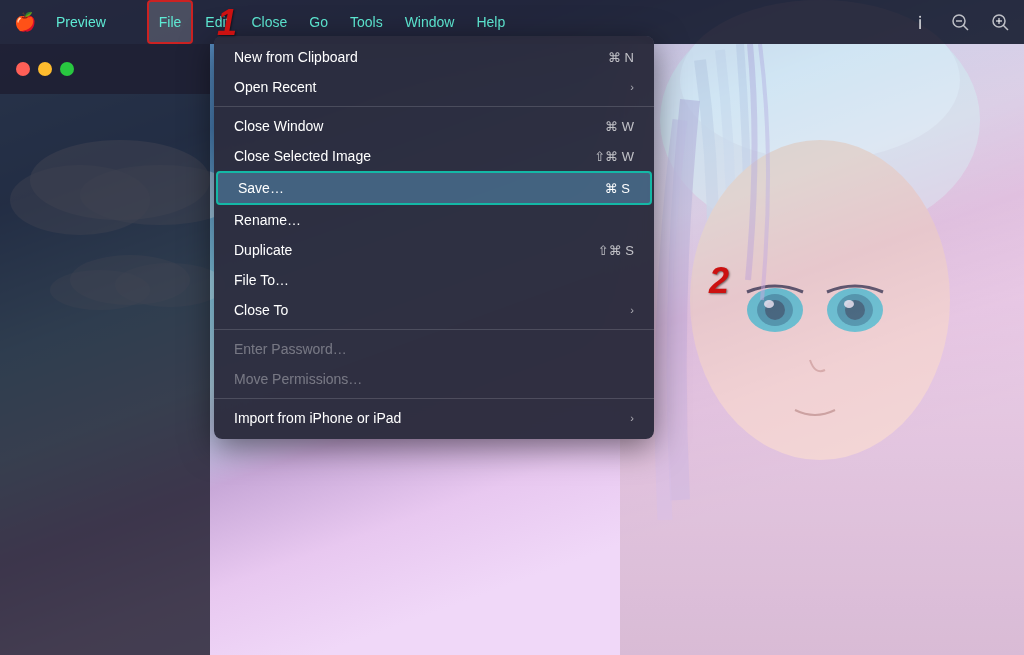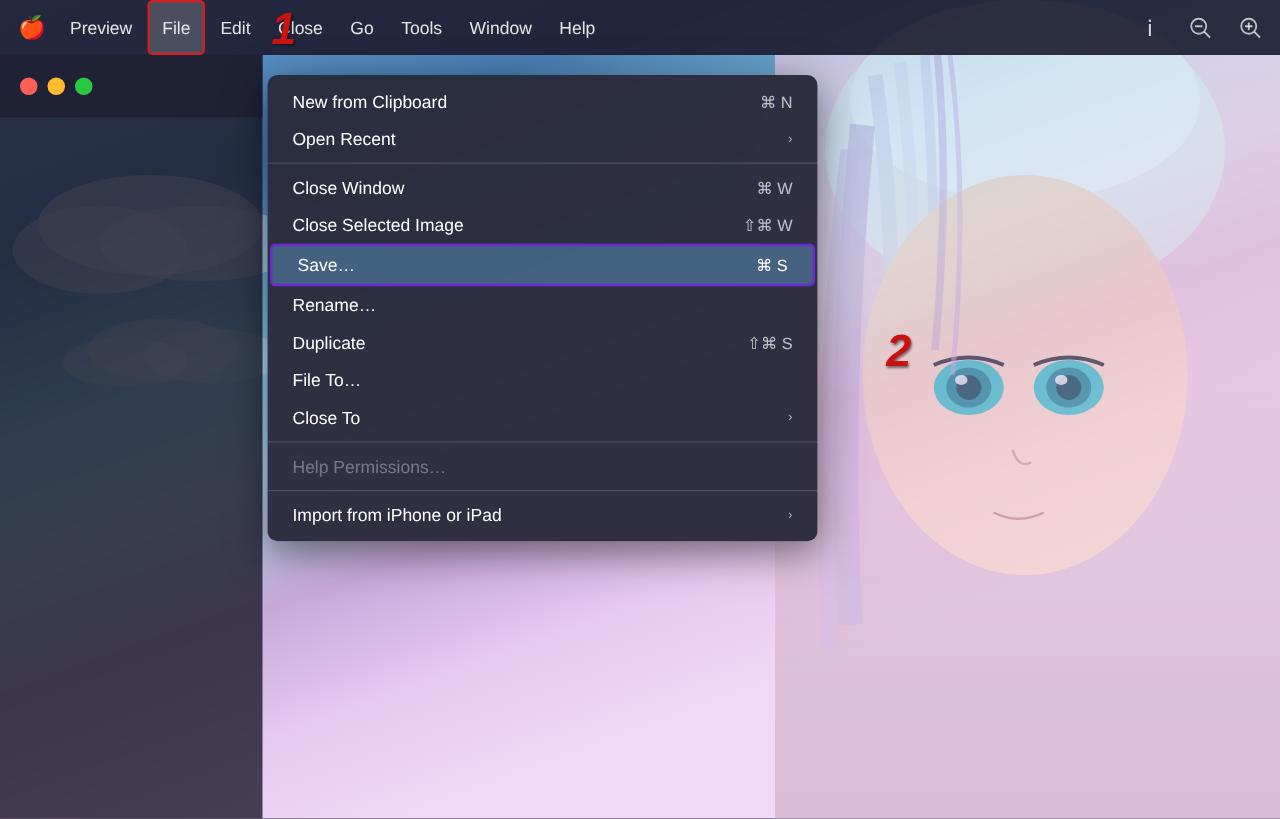--- a/index.html
+++ b/index.html
@@ -46,31 +46,32 @@
       color: white;
       font-size: 18px;
       cursor: pointer;
     }
 
     .menubar-item {
       height: 44px;
       display: flex;
       align-items: center;
       padding: 0 10px;
-      color: #e5e5e5;
+      color: #5eead4;
       font-size: 14px;
       font-weight: 500;
       cursor: pointer;
       border-radius: 4px;
     }
 
     .menubar-item.file-active {
       background: rgba(255,255,255,0.18);
       border: 2px solid #cc2222;
       border-radius: 4px;
+      margin-left: 29px;
     }
 
     .menubar-right {
       margin-left: auto;
       display: flex;
       align-items: center;
       gap: 8px;
       color: rgba(255,255,255,0.8);
       font-size: 18px;
     }
@@ -126,21 +127,21 @@
     }
 
     .step-badge-2 {
       top: 260px;
       right: 295px;
     }
 
     
     .dropdown-menu {
       position: absolute;
-      top: 60px;
+      top: 36px;
       left: 214px;
       width: 440px;
       background: rgba(42, 42, 60, 0.97);
       backdrop-filter: blur(20px);
       border-radius: 8px;
       z-index: 150;
       padding: 6px 0;
       box-shadow: 0 8px 32px rgba(0,0,0,0.5);
     }
 
@@ -151,21 +152,21 @@
       padding: 7px 20px;
       color: white;
       font-size: 14px;
       cursor: pointer;
       user-select: none;
       min-height: 30px;
     }
 
     .menu-item.save-highlighted {
       background: rgba(90, 150, 190, 0.5);
-      border: 2px solid #6d28d9;
+      border: 2px solid #14b8a6;
       border-radius: 4px;
       margin: 0 2px;
       align-items: center;
     }
 
     .menu-item.disabled {
       color: rgba(255,255,255,0.35);
     }
 
     .menu-item-label {
@@ -369,23 +370,27 @@
     <span class="menu-item-label">File To…</span>
     <span class="menu-item-shortcut"></span>
   </div>
 
   <div class="menu-item">
     <span class="menu-item-label">Close To</span>
     <span class="chevron">›</span>
   </div>
   <div class="menu-separator"></div>
 
-
   <div class="menu-item disabled">
-    <span class="menu-item-label">Help Permissions…</span>
+    <span class="menu-item-label">Enter Password…</span>
+    <span class="menu-item-shortcut"></span>
+  </div>
+
+  <div class="menu-item disabled">
+    <span class="menu-item-label">Move Permissions…</span>
     <span class="menu-item-shortcut"></span>
   </div>
   <div class="menu-separator"></div>
 
   <div class="menu-item">
     <span class="menu-item-label">Import from iPhone or iPad</span>
     <span class="chevron">›</span>
   </div>
 </div>
 

